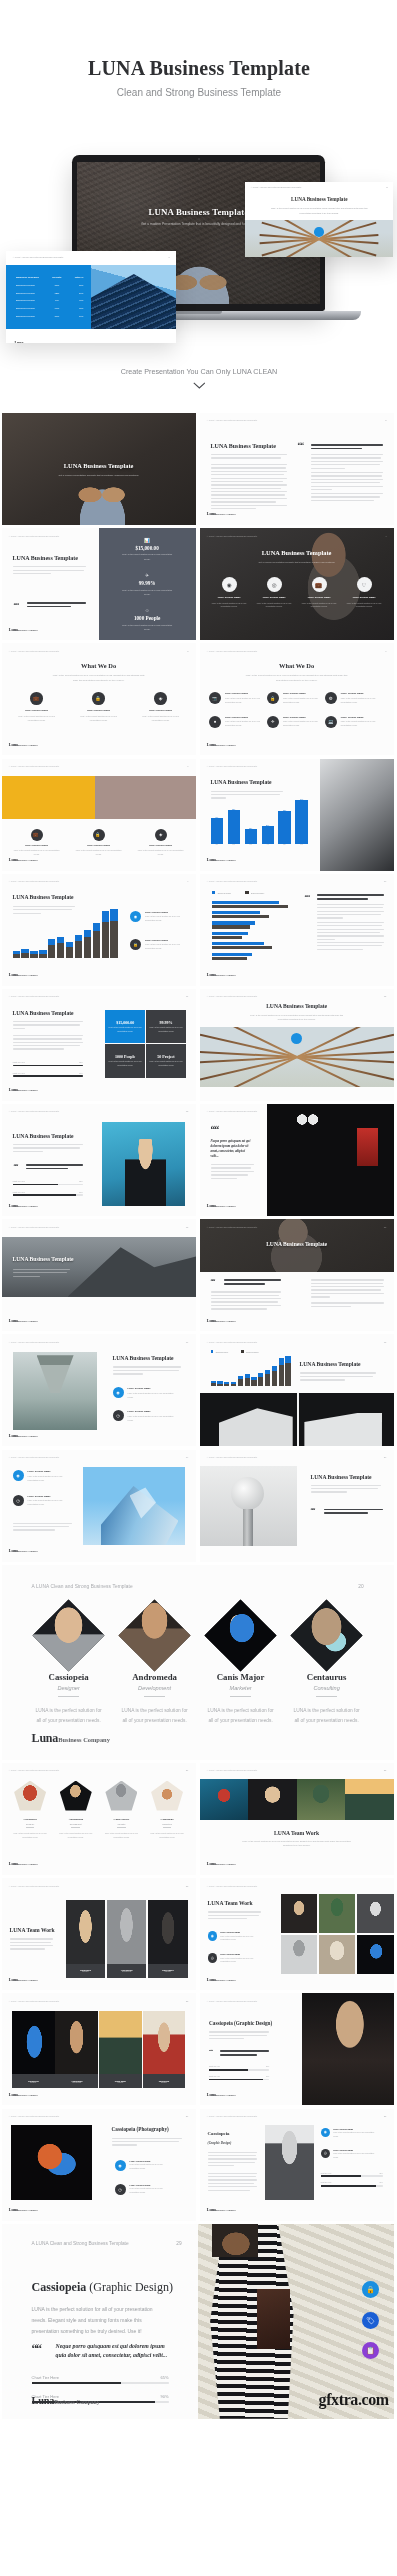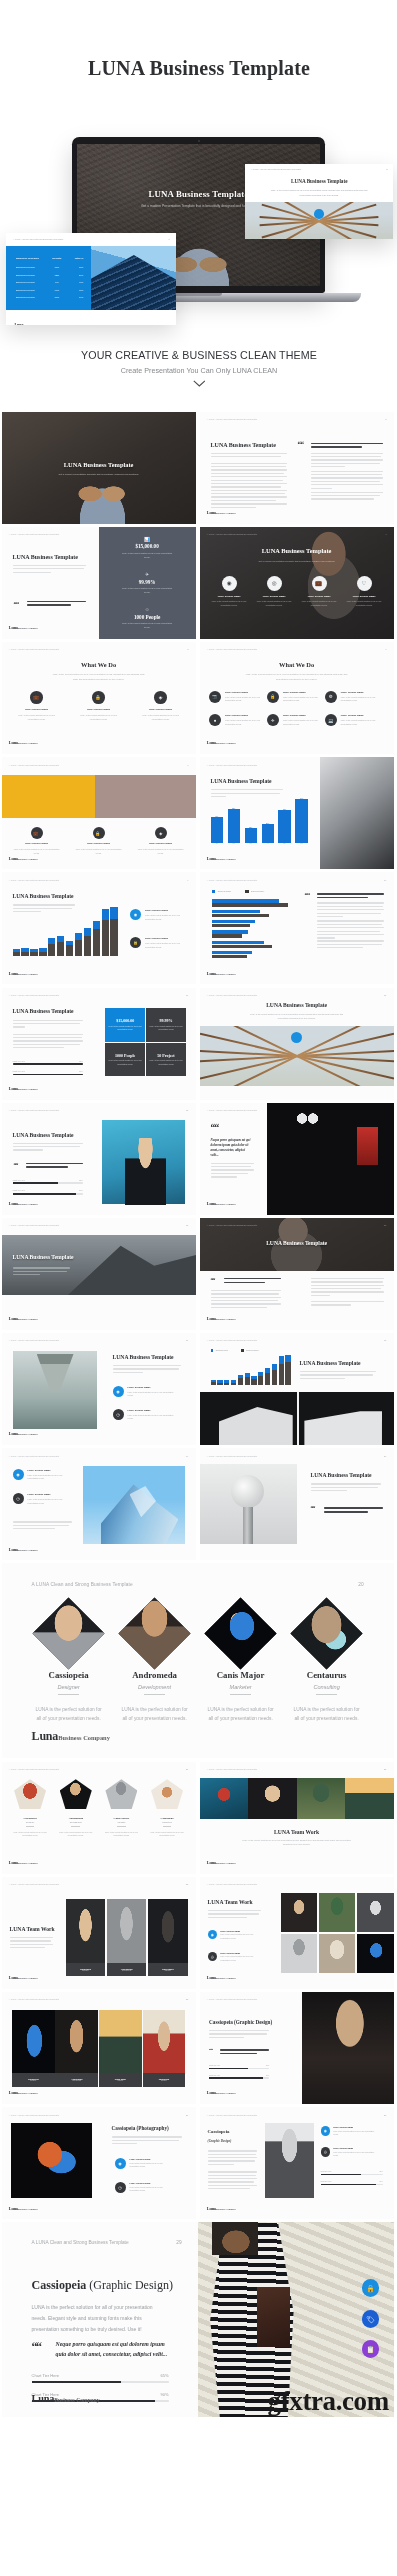--- a/index.html
+++ b/index.html
@@ -196,30 +196,31 @@
   .prog-track{ height:1.6px; background:#e3e4e6; border-radius:0.8px; position:relative; }
   .prog-track > i{ position:absolute; left:0; top:0; height:1.6px; background:#2b2d31; display:block; }
 
   .quote-mark{ font-family:"Liberation Serif",serif; font-weight:bold; color:#2e3034; }
 
   
   .diamond{ transform:rotate(45deg); overflow:hidden; }
   .diamond > span{ display:block; width:100%; height:100%; transform:rotate(-45deg) scale(1.45); }
 
   .gfx{
-    position:absolute; right:4.8px; bottom:0;
-    font-family:"Liberation Serif", serif; font-weight:bold; font-size:27px;
+    position:absolute; right:4.8px; bottom:10px;
+    font-family:"Liberation Serif", serif; font-weight:bold; font-size:16px;
     color:#1a1a1a; letter-spacing:-0.4px;
   }
 </style>
 </head>
 <body>
 
 <div class="hero">
   <div class="hero-title">LUNA Business Template</div>
+  <div class="hero-sub">Clean and Strong Business Template</div>
 </div>
 
 <div class="stage">
 
   <div class="laptop">
     <div class="laptop-screen">
       <div class="grain"></div>
       <div class="feet"></div>
       <div class="ls-title">LUNA Business  Template</div>
       <div class="ls-sub">Get a modern Presentation Template that is beautifully designed and functional</div>
@@ -289,21 +290,20 @@
       </div>
       <div class="fb-photo"></div>
     </div>
     <div class="fb-foot">
       <span class="luna-logo-mini"><b>Luna</b><em>Business Company</em></span>
     </div>
   </div>
 </div>
 
 <div class="subhead">
-  <h2>YOUR CREATIVE &amp; BUSINESS CLEAN THEME</h2>
   <p>Create Presentation You Can Only LUNA CLEAN</p>
   <div class="chev">
     <svg width="12.7" height="7.2" viewBox="0 0 16 9">
         <path d="M1 1 L8 7.5 L15 1" fill="none" stroke="#4a4c50" stroke-width="1.4"></path>
       </svg>
   </div>
 </div>
 
 <div class="grid">
 

